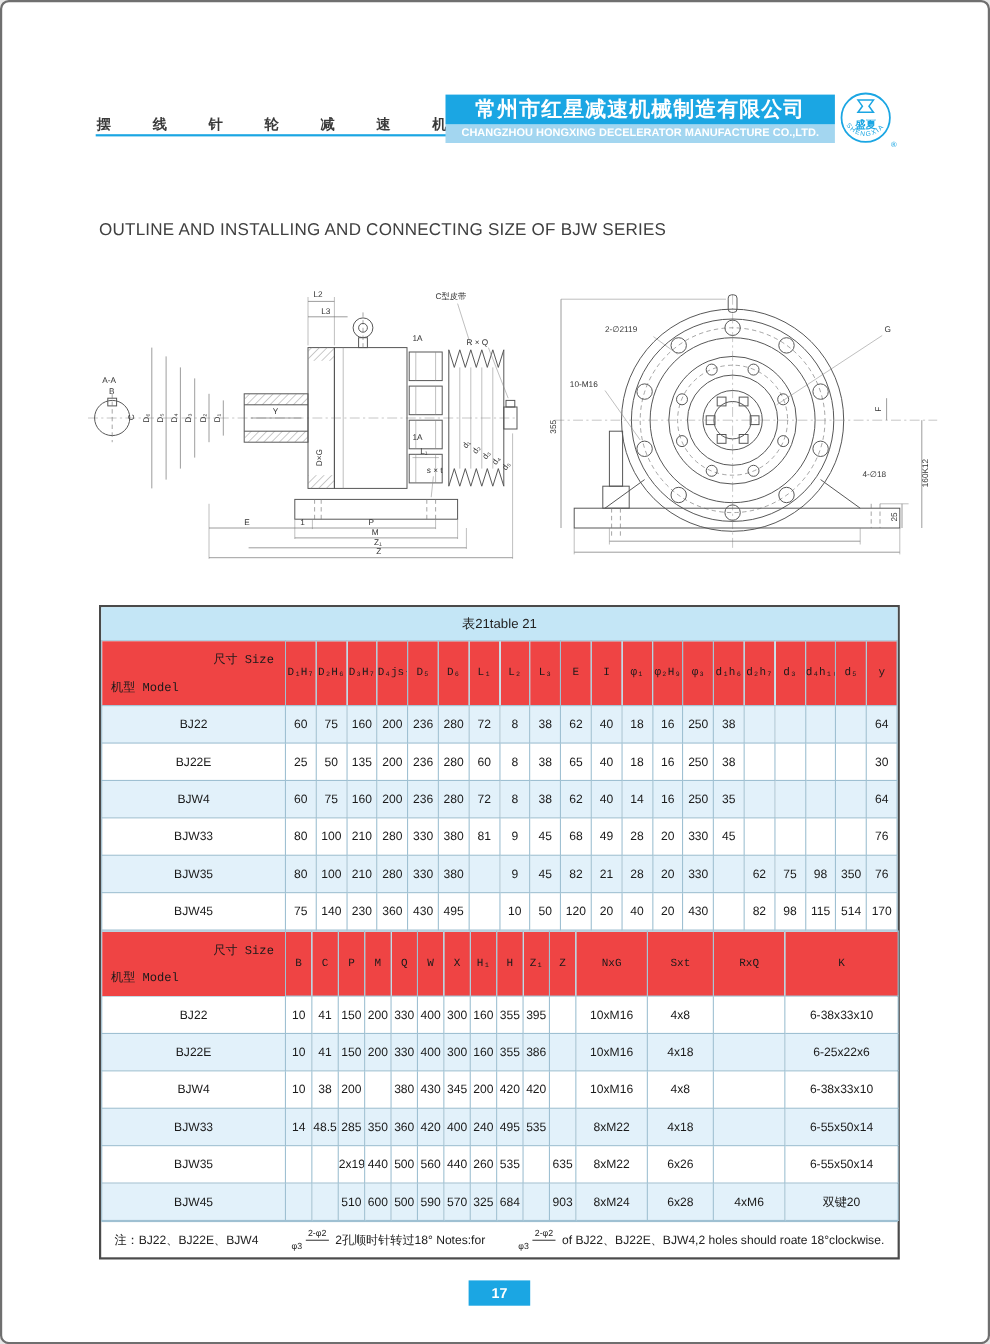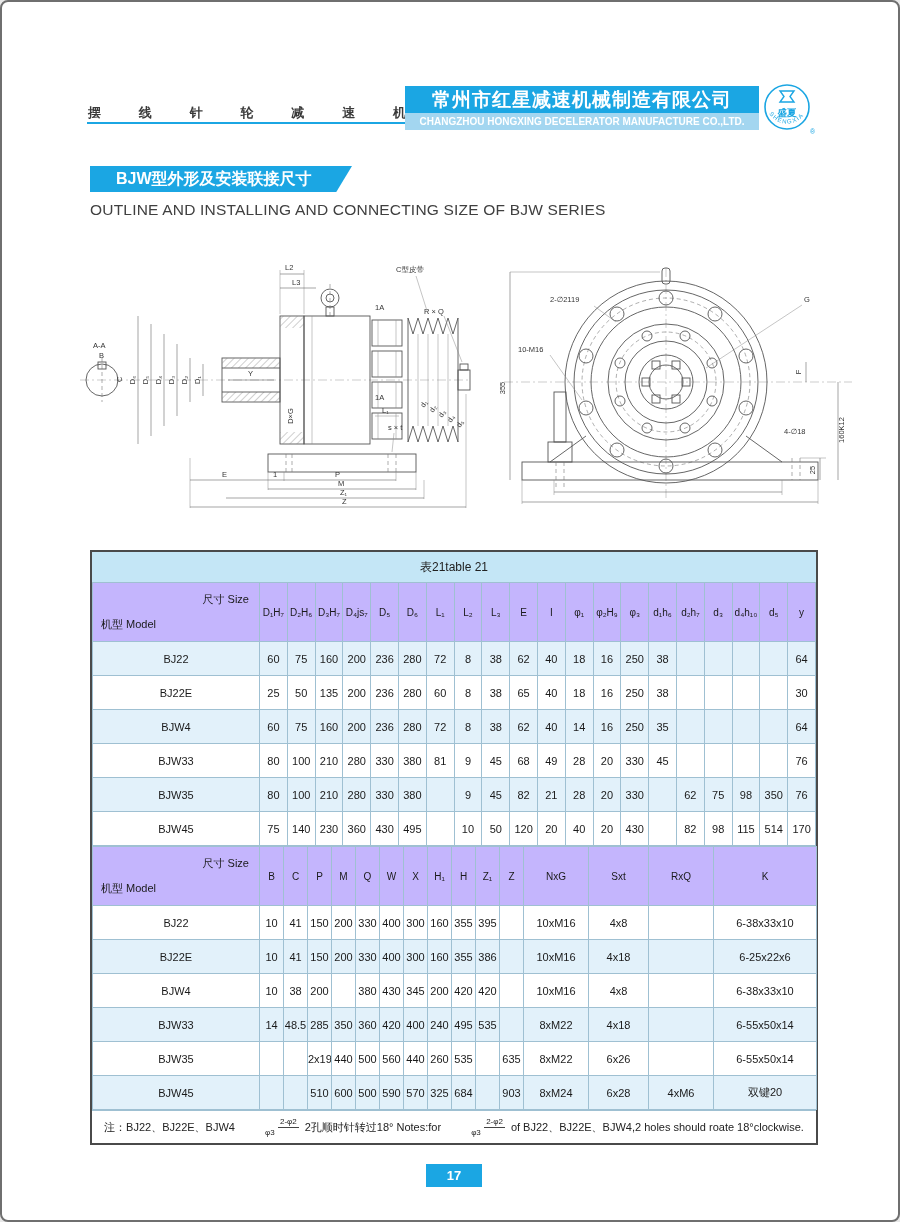--- a/index.html
+++ b/index.html
@@ -29,21 +29,21 @@
   .cl{stroke:#999;stroke-width:.5;fill:none;stroke-dasharray:9 3 2 3;}
   .dsh{stroke:#777;stroke-width:.6;fill:none;stroke-dasharray:4 3;}
   
   #table-wrap{left:88px;top:548px;width:724px;border:2px solid #4a4a4a;background:#fff;}
   #table-band{height:30px;background:#c4e6f6;display:flex;align-items:center;justify-content:center;
               font-size:12px;color:#222;transform:none;}
   table.dims{border-collapse:collapse;width:100%;table-layout:fixed;}
   table.dims td,table.dims th{border:1px solid #9fc0d2;text-align:center;font-size:11px;
               font-weight:normal;padding:0;overflow:hidden;}
   table.dims{border-top:1px solid #9fc0d2;}
-  tr.hdr td,tr.hdr th{height:58px;background:#c4b5fd;font-size:10px;}
+  tr.hdr td,tr.hdr th{height:58px;background:#ef4444;font-size:10px;font-family:Liberation Mono, monospace;}
   tr.datarow td{height:33px;}
   tr.r-blue td{background:#e2f1fa;}
   tr.r-white td{background:#fff;}
   td.corner{position:relative;background-image:linear-gradient(to bottom right,
             transparent 49.5%,#8fa8b8 49.5%,#8fa8b8 50.3%,transparent 50.3%);}
   td.corner .size{position:absolute;top:9px;right:10px;font-size:11px;}
   td.corner .model{position:absolute;bottom:9px;left:8px;font-size:11px;margin-top:44px;}
   #note-row{border-top:1px solid #9fc0d2;height:32px;display:flex;align-items:center;
             justify-content:center;gap:6px;font-size:11px;color:#222;}
   .frac{display:inline-block;text-align:center;font-size:8px;line-height:1.15;vertical-align:middle;}
@@ -77,21 +77,20 @@
     <text x="27" y="36" text-anchor="middle" font-size="9.5" font-weight="bold" fill="#1ba6e3">盛夏</text>
     <defs>
         <path id="arc" d="M7 29 A21 21 0 0 0 47 29" fill="none"></path>
       </defs>
     <text font-size="6" fill="#1ba6e3" letter-spacing="1.2">
       <textPath href="#arc" startOffset="10%">SHENGXIA</textPath>
     </text>
     <text x="50" y="54" font-size="7" fill="#1ba6e3">®</text>
   </svg>
 
-  <div id="cn-title-banner" class="abs">BJW型外形及安装联接尺寸</div>
   <div id="en-title" class="abs">OUTLINE AND INSTALLING AND CONNECTING SIZE OF BJW SERIES</div>
 
   <svg class="drw" style="left:70px;top:256px;width:400px;height:252px" viewBox="0 0 400 252">
     <defs>
       <pattern id="h1" width="5" height="5" patternUnits="userSpaceOnUse" patternTransform="rotate(45)">
         <line x1="0" y1="0" x2="0" y2="5" stroke="#888" stroke-width="0.8"></line>
       </pattern>
     </defs>
     <line x1="8" y1="122" x2="396" y2="122" class="cl"></line>
 

